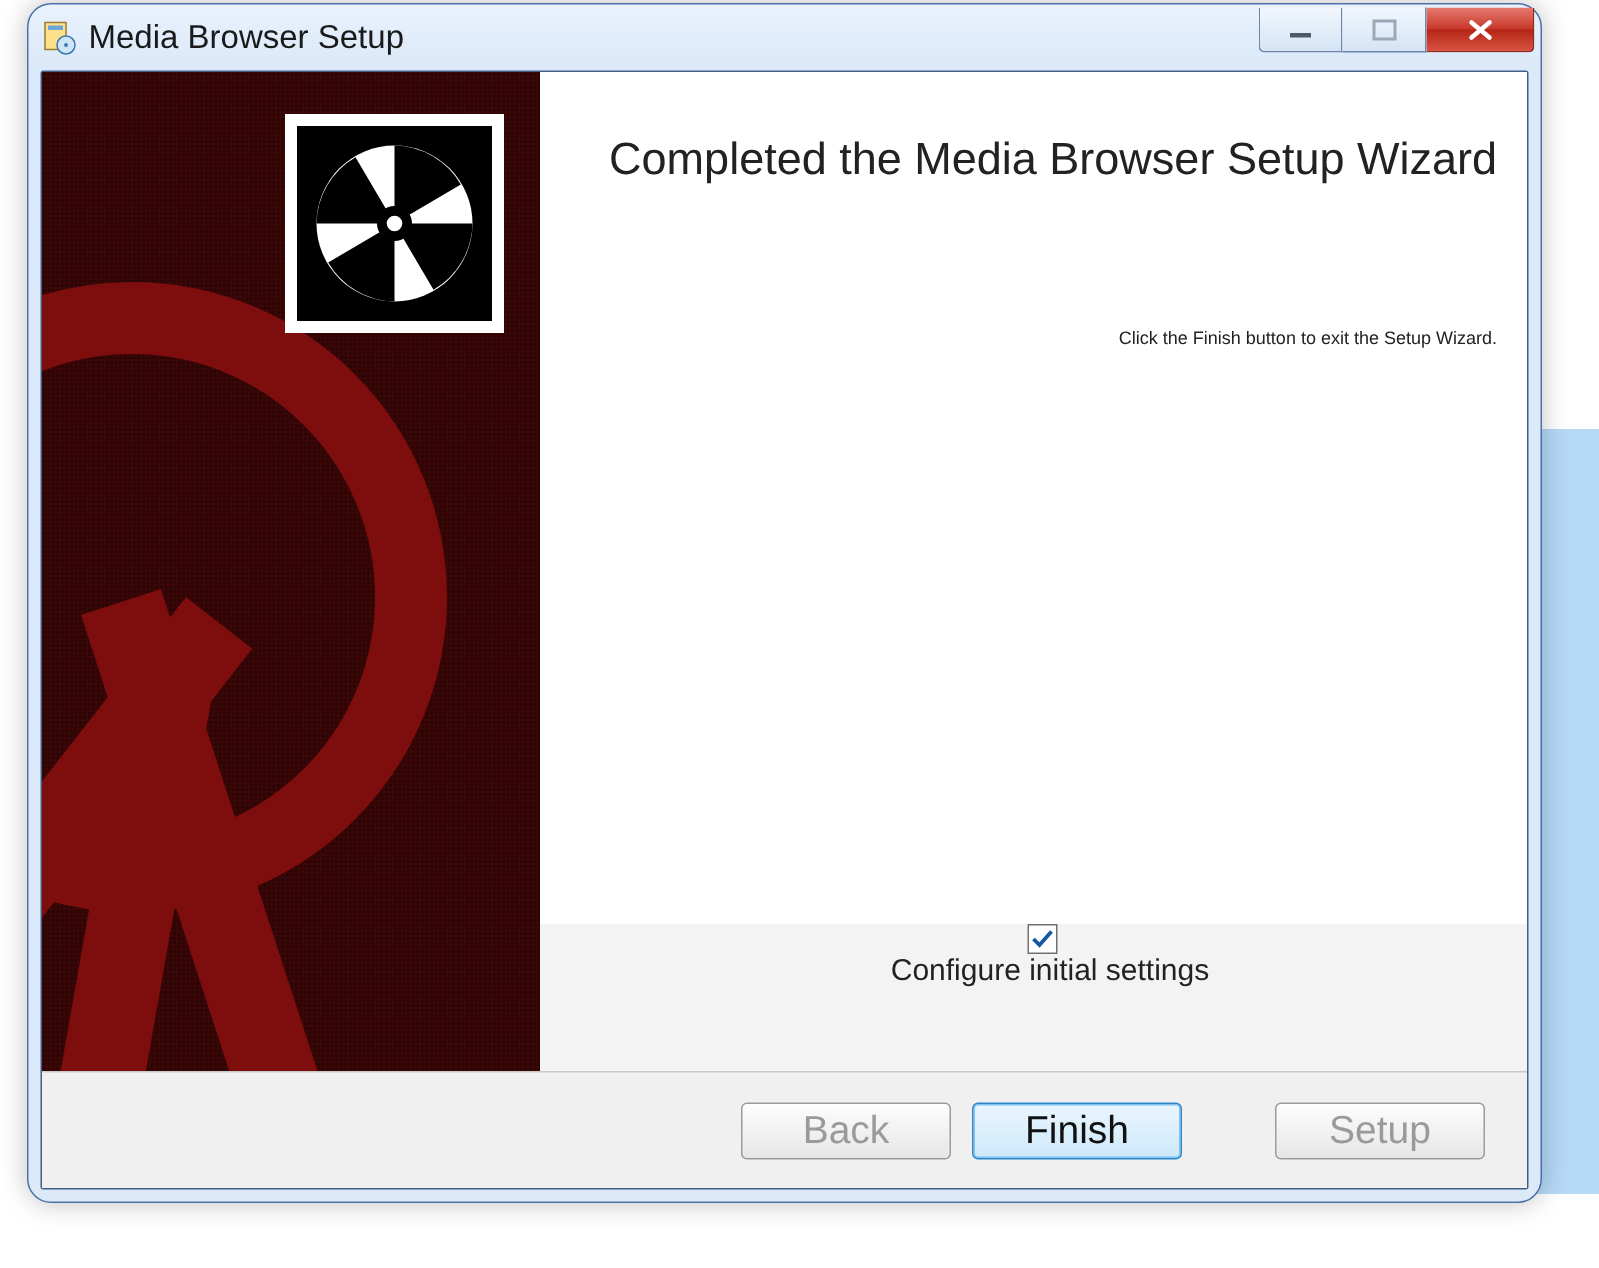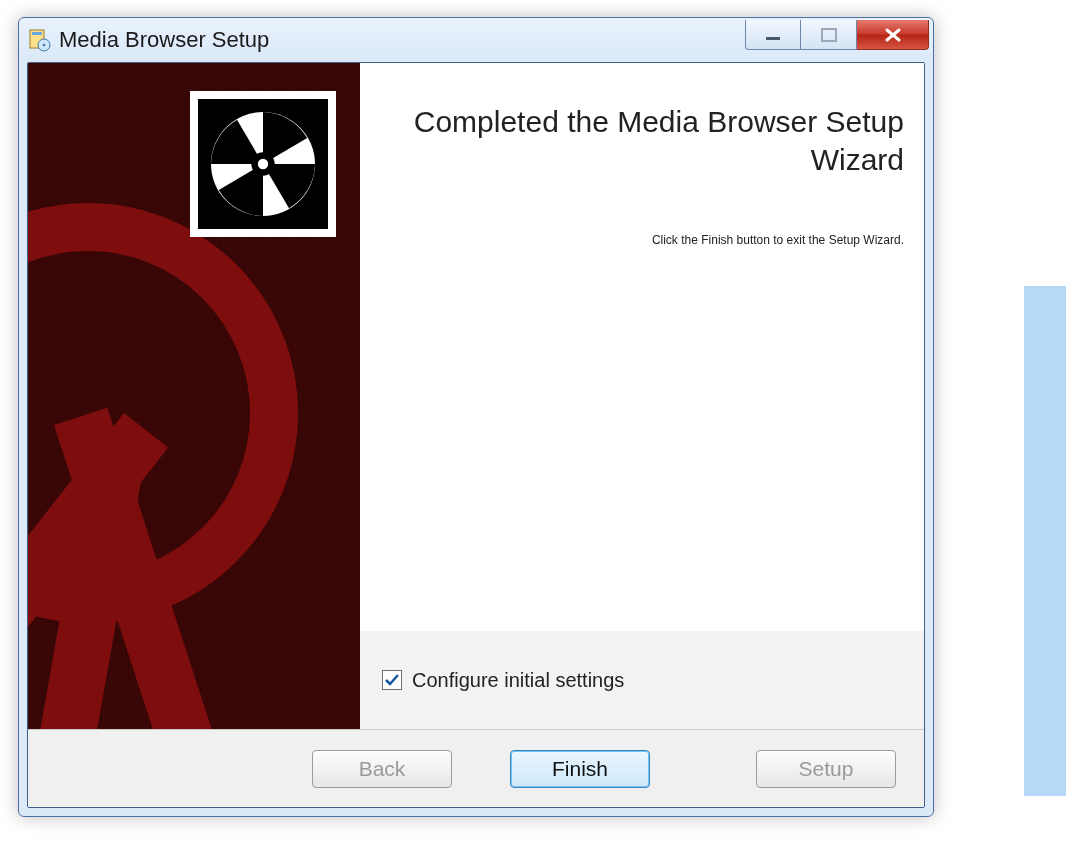--- a/index.html
+++ b/index.html
@@ -23,25 +23,25 @@
     position: absolute;
     left: 1024px; top: 286px;
     width: 42px; height: 510px;
     background: #b6d9f7;
   }
 
   
   .window {
     position: absolute;
     left: 18px;
-    top: 17px;
-    width: 916px;
+    top: 2px;
+    width: 1010px;
     height: 800px;
     border: 1px solid #4b6fa6;
-    border-radius: 6px;
+    border-radius: 16px;
     background: linear-gradient(#e9f2fc, #dbe9f9 40px, #dbe9f9);
     box-shadow: 0 0 18px rgba(0,0,0,0.25);
     box-sizing: border-box;
   }
   .titlebar {
     position: relative;
     height: 44px;
     display: flex;
     align-items: center;
     padding: 0 4px 0 8px;
@@ -163,20 +163,21 @@
   .option-row {
     position:absolute;
     left:0; right:0;
     bottom:0;
     height:98px;
     background:#f3f3f3;
     display:flex;
     align-items:center;
     padding-left:22px;
     box-sizing:border-box;
+    flex-direction:column;
   }
   .chk {
     width:20px; height:20px;
     border:1px solid #707070;
     background:#fff;
     margin-right:10px;
     display:flex;
     align-items:center;
     justify-content:center;
     box-sizing:border-box;
@@ -195,26 +196,25 @@
     gap:14px;
     padding:0 28px;
     box-sizing:border-box;
   }
   .btn {
     min-width:140px;
     height:38px;
     border:1px solid #9c9c9c;
     background:linear-gradient(#fdfdfd,#e6e6e6);
     border-radius:4px;
-    font-size:21px;
+    font-size:26px;
     font-family:inherit;
     color:#333;
     padding:0 18px;
     box-sizing:border-box;
-    margin-left:44px;
   }
   .btn.disabled { color:#9a9a9a; }
   .btn.primary {
     border:1px solid #2f86c8;
     background:linear-gradient(#eaf5fe,#cde9fb);
     box-shadow:0 0 0 1px #7ec2f0 inset;
     color:#111;
   }
   .gap { width:34px; }
 </style>

